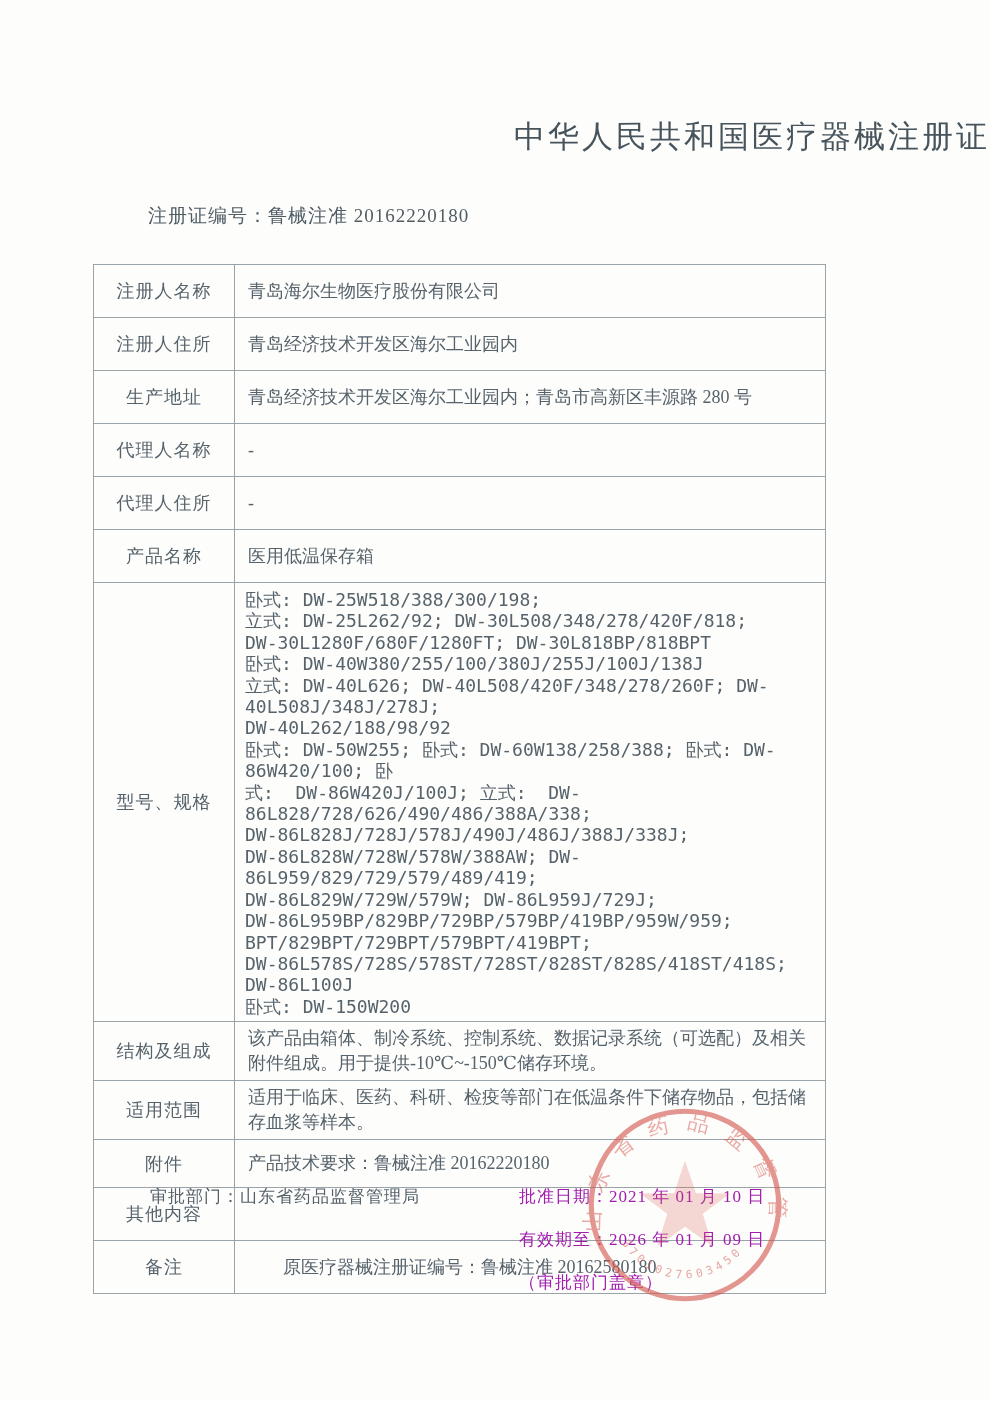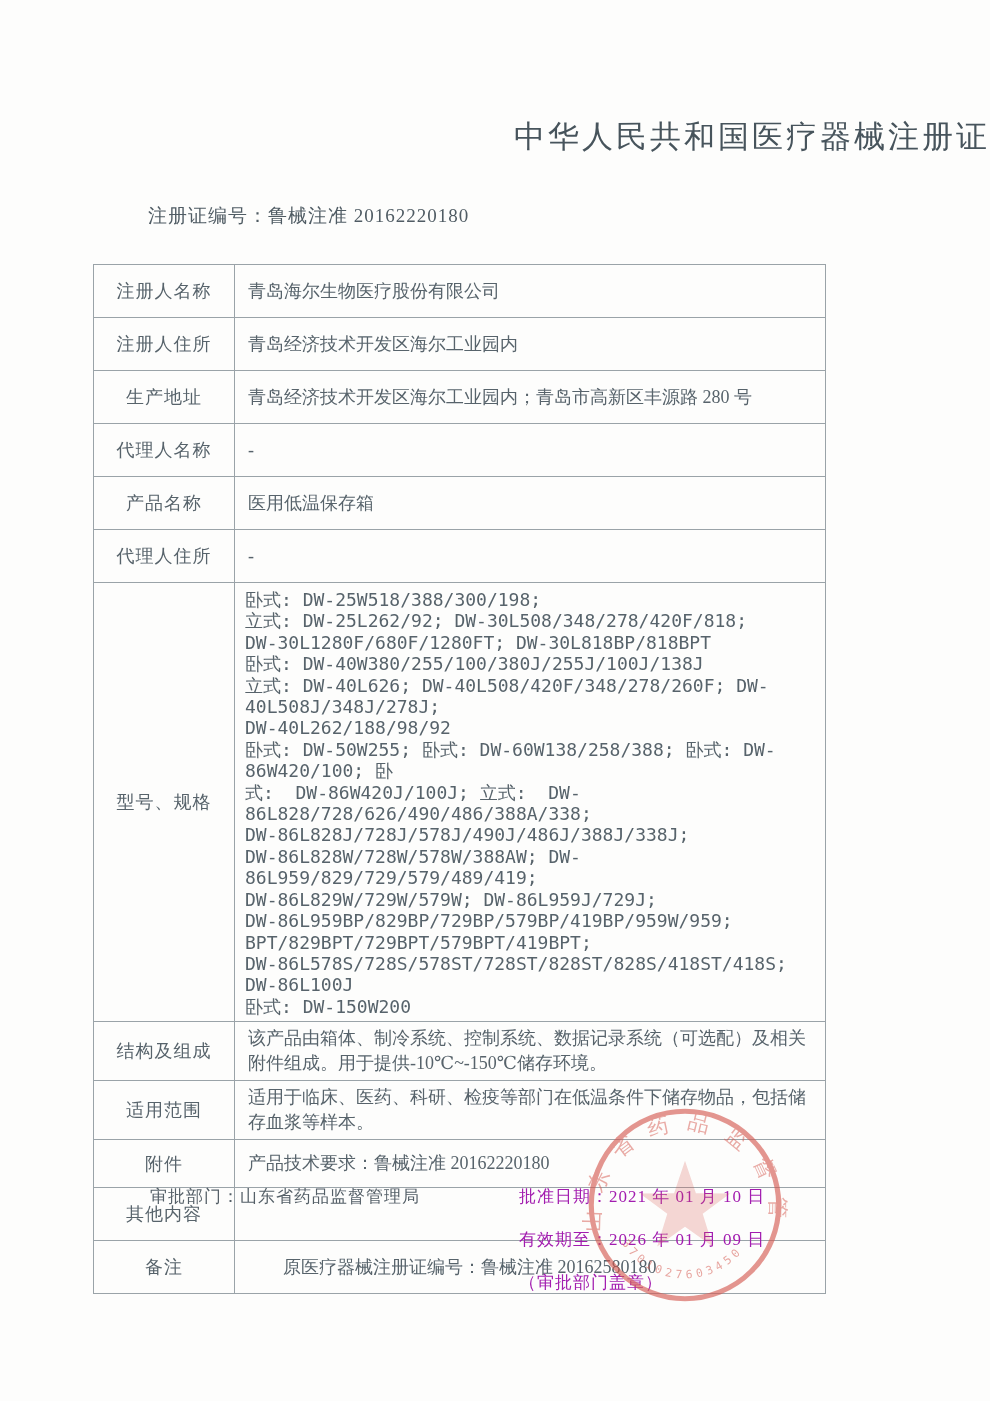--- a/index.html
+++ b/index.html
@@ -88,26 +88,26 @@
     </tr>
     <tr class="r-std">
       <td class="lbl">生产地址</td>
       <td class="val">青岛经济技术开发区海尔工业园内；青岛市高新区丰源路 280 号</td>
     </tr>
     <tr class="r-std">
       <td class="lbl">代理人名称</td>
       <td class="val">-</td>
     </tr>
     <tr class="r-std">
+      <td class="lbl">代理人住所</td>
+      <td class="val">-</td>
+    </tr>
+    <tr class="r-std">
       <td class="lbl">产品名称</td>
       <td class="val">医用低温保存箱</td>
-    </tr>
-    <tr class="r-std">
-      <td class="lbl">代理人住所</td>
-      <td class="val">-</td>
     </tr>
     <tr class="r-spec">
       <td class="lbl">型号、规格</td>
       <td class="val spec">卧式: DW-25W518/388/300/198;
 立式: DW-25L262/92; DW-30L508/348/278/420F/818;
 DW-30L1280F/680F/1280FT; DW-30L818BP/818BPT
 卧式: DW-40W380/255/100/380J/255J/100J/138J
 立式: DW-40L626; DW-40L508/420F/348/278/260F; DW-40L508J/348J/278J;
 DW-40L262/188/98/92
 卧式: DW-50W255; 卧式: DW-60W138/258/388; 卧式: DW-86W420/100; 卧

